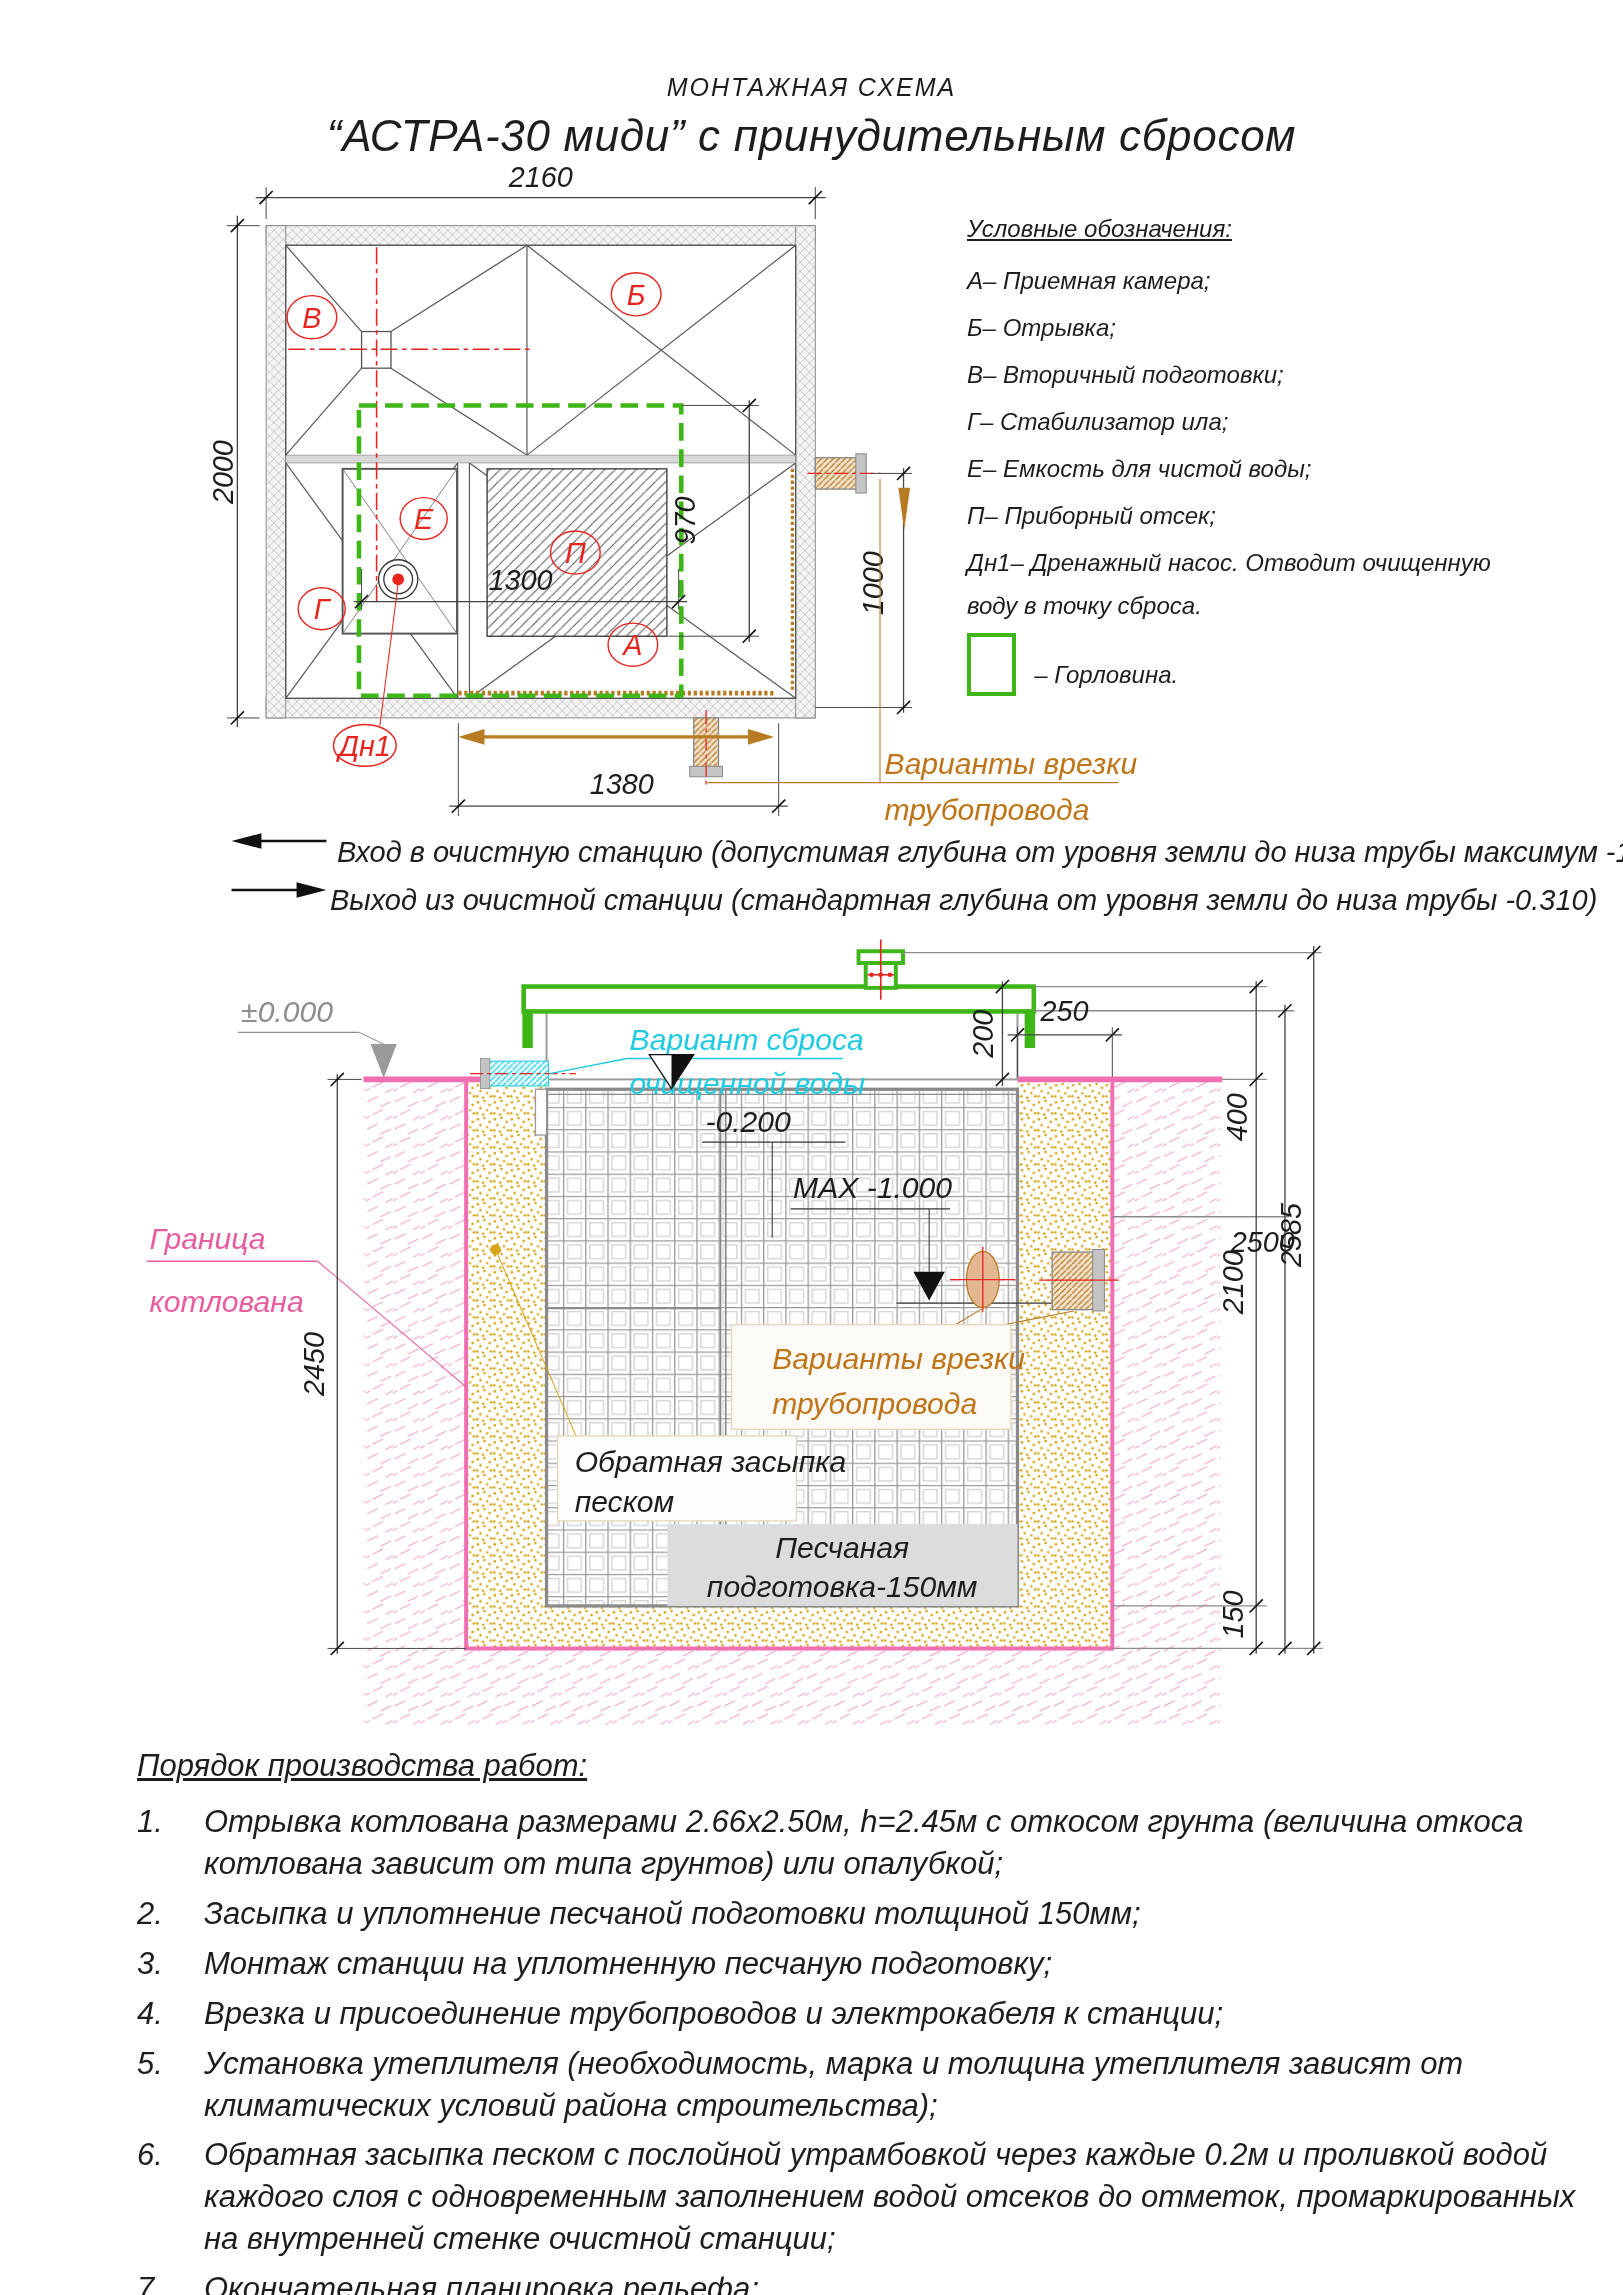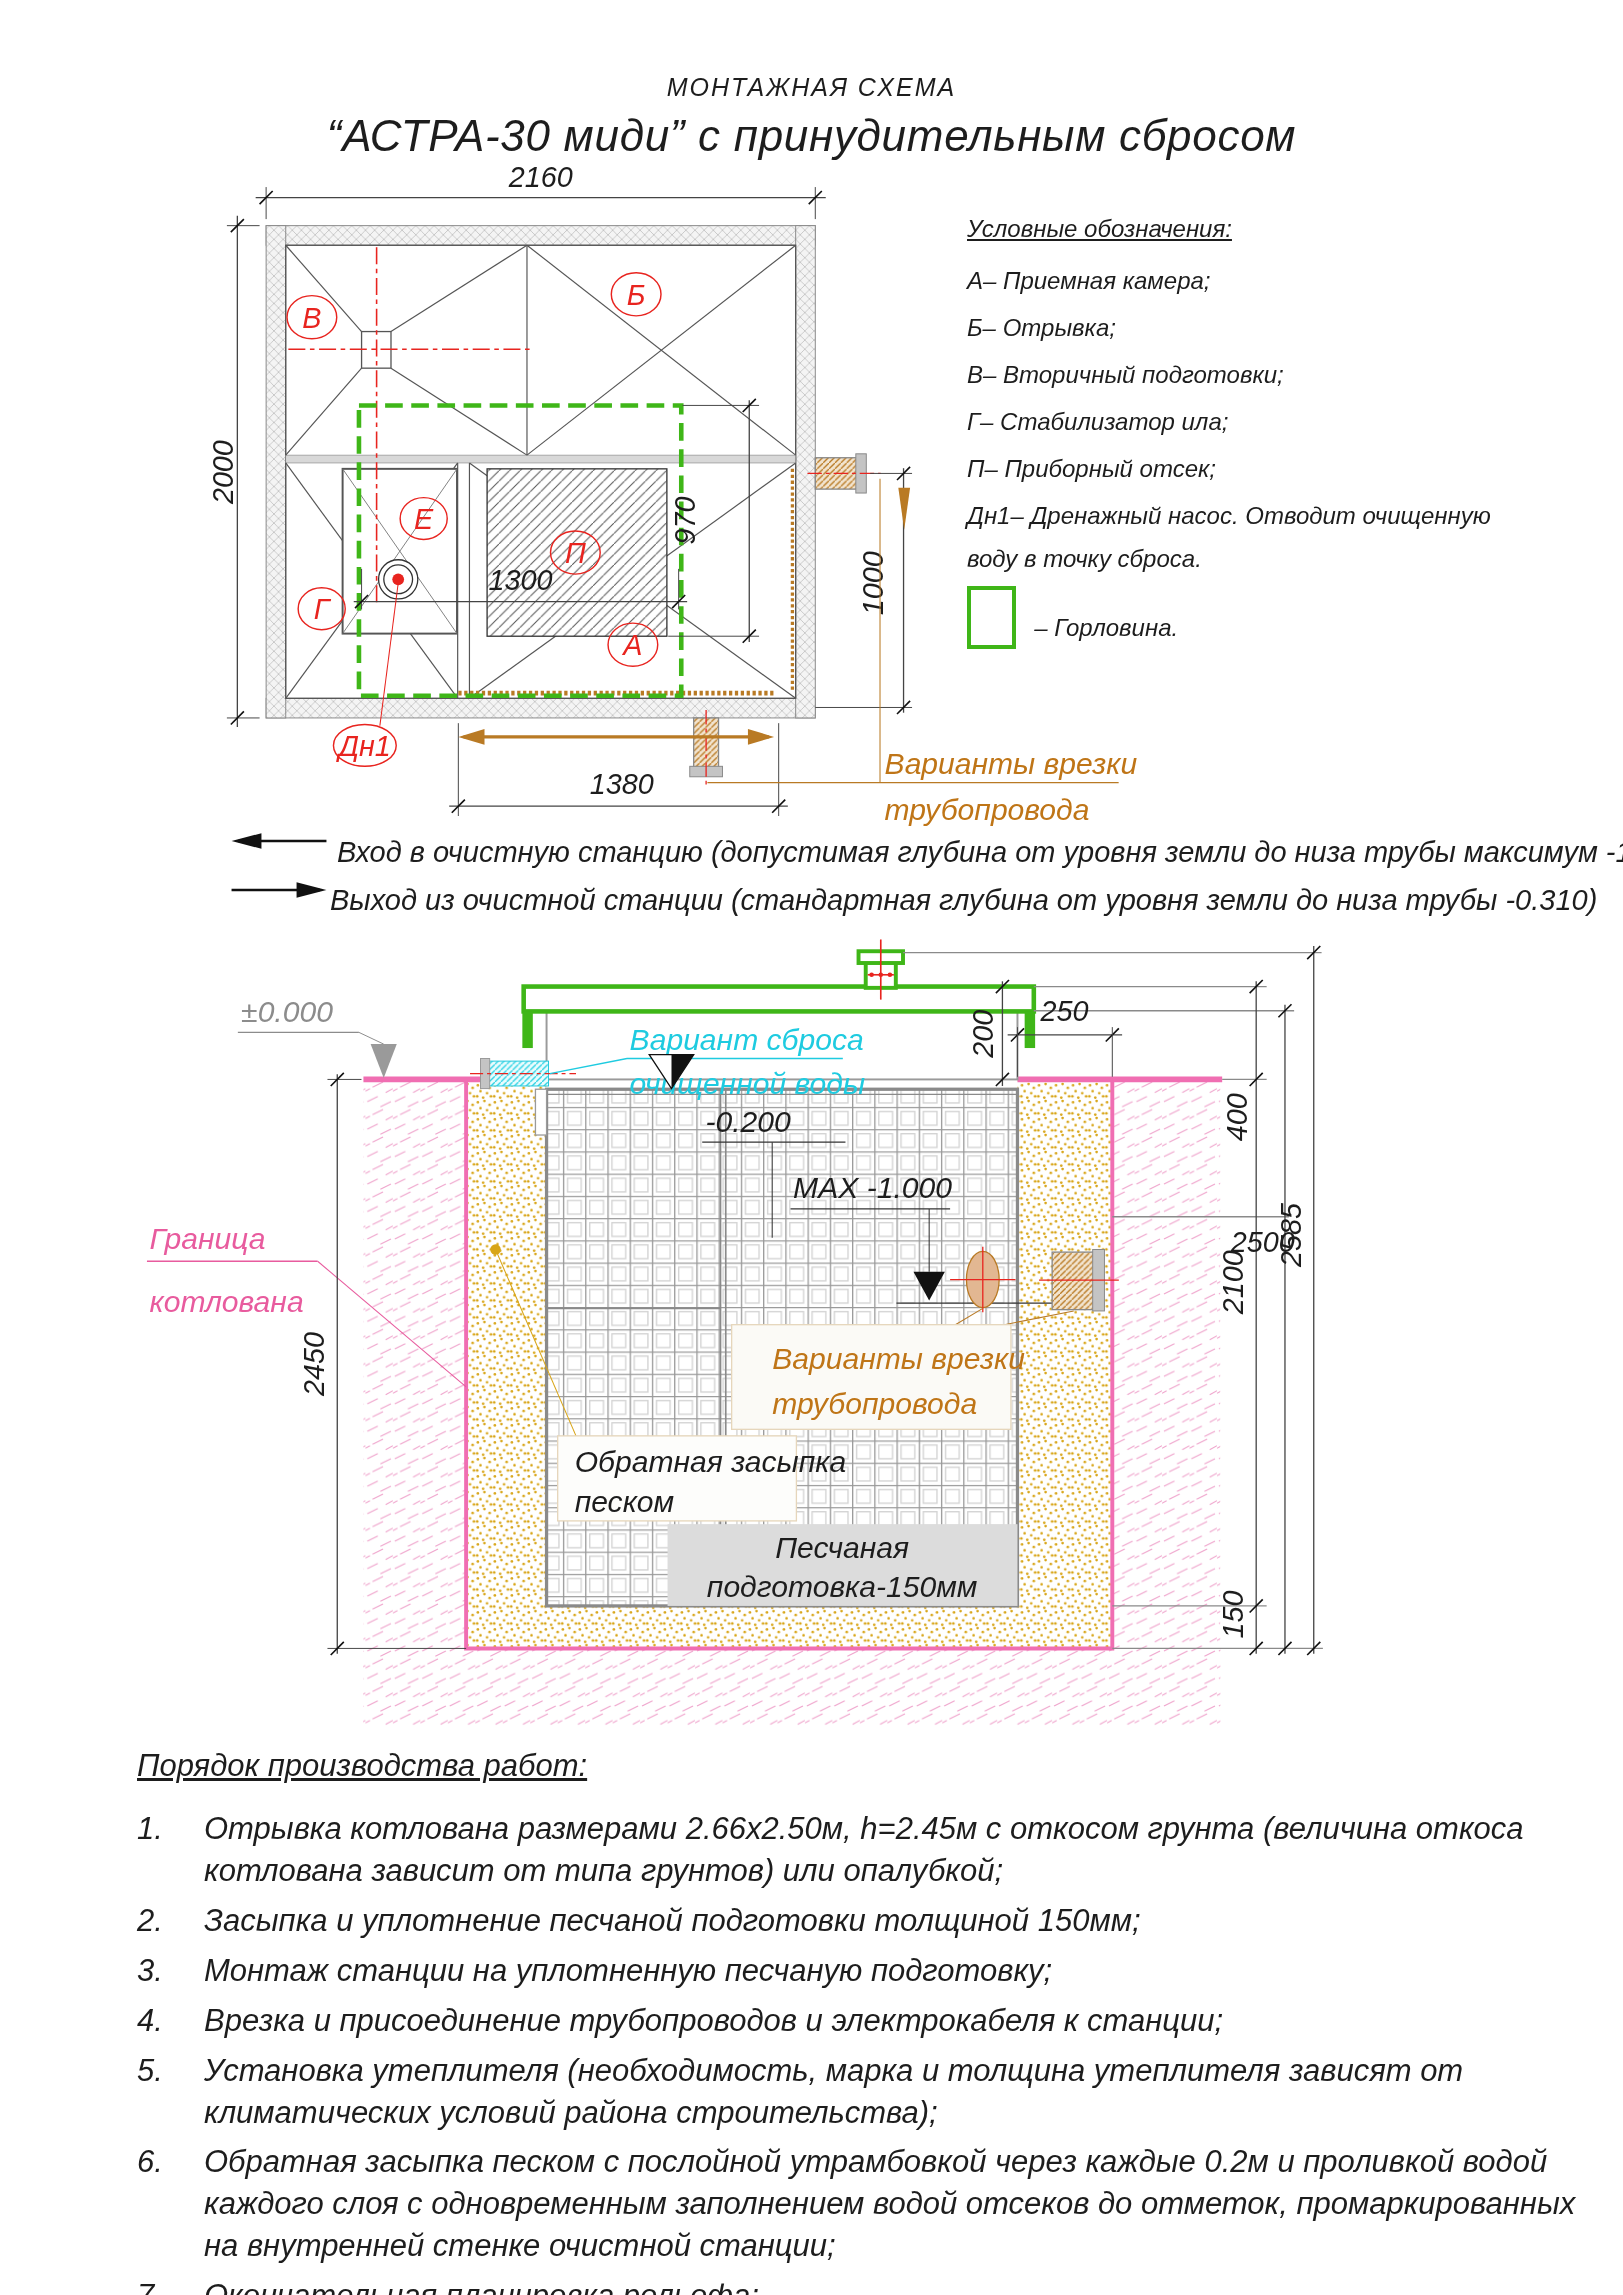--- a/index.html
+++ b/index.html
@@ -9,21 +9,21 @@
   .center{width:100%;text-align:center;}
   .title1{font-size:25px;letter-spacing:2px;}
   .title2{font-size:44px;letter-spacing:0.7px;}
   .legend{left:967px;top:207px;width:576px;font-size:24px;line-height:43px;font-style:italic;}
   .legend-head{text-decoration:underline;margin-bottom:9.2px;}
   .legend-item{margin-bottom:3.9px;}
   .gorl-row{display:flex;align-items:flex-end;margin-top:6.5px;}
   .gorl-sq{width:41px;height:55px;border:4.6px solid #3fb618;margin-right:18.3px;flex:none;}
   .arrow-text{font-size:29px;font-style:italic;white-space:nowrap;}
   .worklist{left:137px;top:1745px;width:1465px;font-size:31px;font-style:italic;line-height:42px;}
-  .wl-head{text-decoration:underline;margin-bottom:21px;}
+  .wl-head{text-decoration:underline;margin-bottom:14px;}
   .wl-row{display:flex;margin-bottom:7.9px;}
   .wl-num{width:67px;flex:none;}
   .wl-text{flex:1;}
   svg text{font-family:"Liberation Sans",sans-serif;font-style:italic;}
   .dimt{font-size:44px;fill:#1d1d1d;}
   .redt{font-size:44px;fill:#e8241f;}
   .oranget{font-size:46px;fill:#bf7517;}
   .cyant{font-size:46px;fill:#1ecbe0;}
   .pinkt{font-size:46px;fill:#e85b9e;}
   .grayt{font-size:46px;fill:#8c8c8c;}
@@ -34,20 +34,21 @@
 
 <div class="abs center it title1" style="top:73px;left:0;">МОНТАЖНАЯ СХЕМА</div>
 <div class="abs center it title2" style="top:111px;left:0;">“АСТРА-30 миди” с принудительным сбросом</div>
 
 <div class="abs legend">
   <div class="legend-head">Условные обозначения:</div>
   <div class="legend-item">А– Приемная камера;</div>
   <div class="legend-item">Б– Отрывка;</div>
   <div class="legend-item">В– Вторичный подготовки;</div>
   <div class="legend-item">Г– Стабилизатор ила;</div>
+  <div class="legend-item">Е– Емкость для чистой воды;</div>
   <div class="legend-item">П– Приборный отсек;</div>
   <div class="legend-item">Дн1– Дренажный насос. Отводит очищенную воду в точку сброса.</div>
   <div class="gorl-row">
     <div class="gorl-sq"></div>
     <div>– Горловина.</div>
   </div>
 </div>
 
 <svg class="abs" style="left:164px;top:157px;" width="994" height="693" viewBox="0 0 1520 1060">
   <defs>

